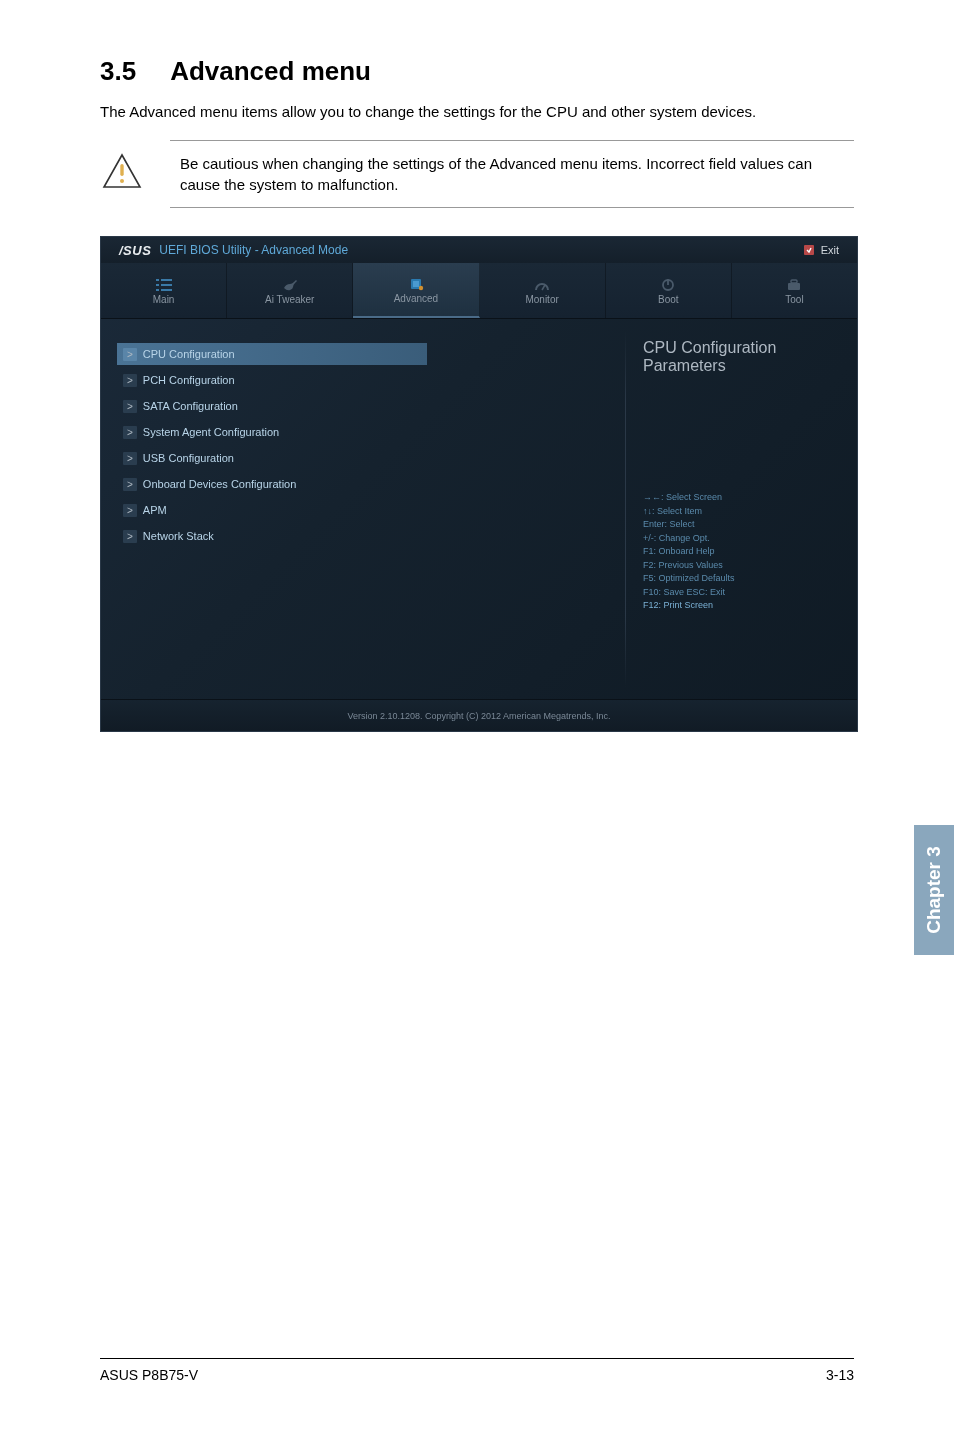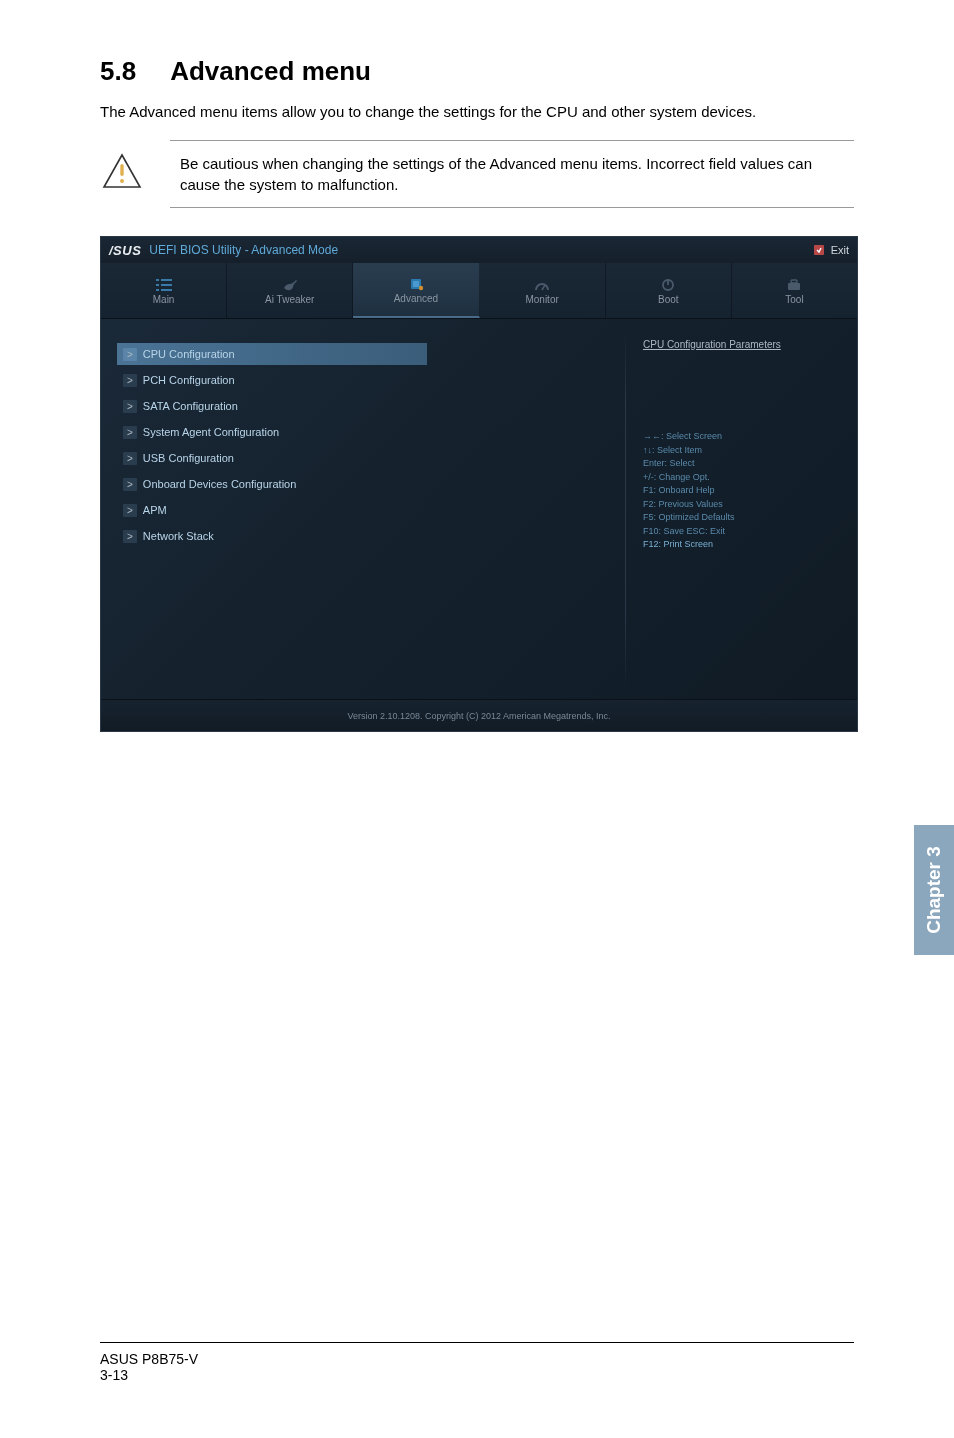--- a/index.html
+++ b/index.html
@@ -52,21 +52,21 @@
       margin: 0 auto;
       background: linear-gradient(135deg, #1b2a3a 0%, #15222e 40%, #0f1a24 100%);
       border: 1px solid #2a3847;
       position: relative;
     }
     .bios-titlebar {
       height: 26px;
       background: linear-gradient(to bottom, #1a2734, #141f2a);
       display: flex;
       align-items: center;
-      padding: 0 8px;
+      padding: 0 18px;
       justify-content: space-between;
     }
     .bios-title-left {
       display: flex;
       align-items: center;
       gap: 8px;
     }
     .bios-brand {
       color: #e8ecef;
       font-size: 13px;
@@ -160,24 +160,23 @@
     .right-divider {
       position: absolute;
       left: 0;
       top: 12px;
       bottom: 12px;
       width: 1px;
       background: linear-gradient(to bottom, transparent, #2a3847 20%, #2a3847 80%, transparent);
     }
     .right-heading {
       color: #aeb8c2;
-      font-size: 10px;
-      margin-bottom: 80px;
+      font-size: 16px;
+      margin-bottom: 116px;
       padding-left: 6px;
-      text-decoration: underline;
     }
     .help-lines {
       padding-left: 6px;
     }
     .help-line {
       color: #5a8aab;
       font-size: 9px;
       line-height: 1.5;
     }
     .help-line.bright {
@@ -215,30 +214,29 @@
       position: absolute;
       bottom: 55px;
       left: 100px;
       right: 100px;
       border-top: 1px solid #000;
       padding-top: 8px;
       display: flex;
       justify-content: space-between;
       font-size: 14px;
       color: #000;
-      flex-direction: column;
     }
   </style>
 </head>
 <body>
 
 <div class="content-wrap">
 
   <h2 class="section-heading">
-    <span class="section-num">5.8</span><span>Advanced menu</span>
+    <span class="section-num">3.5</span><span>Advanced menu</span>
   </h2>
 
   <p class="intro-text">The Advanced menu items allow you to change the settings for the CPU and other system devices.</p>
 
   <div class="caution-block">
     <div class="caution-icon-wrap">
       <svg width="40" height="36" viewBox="0 0 40 36">
         <polygon points="20,2 38,34 2,34" fill="none" stroke="#333" stroke-width="1.6"></polygon>
         <rect x="18.3" y="11" width="3.4" height="12" rx="1.7" fill="#e0b050"></rect>
         <circle cx="20" cy="28" r="2" fill="#e0b050"></circle>

